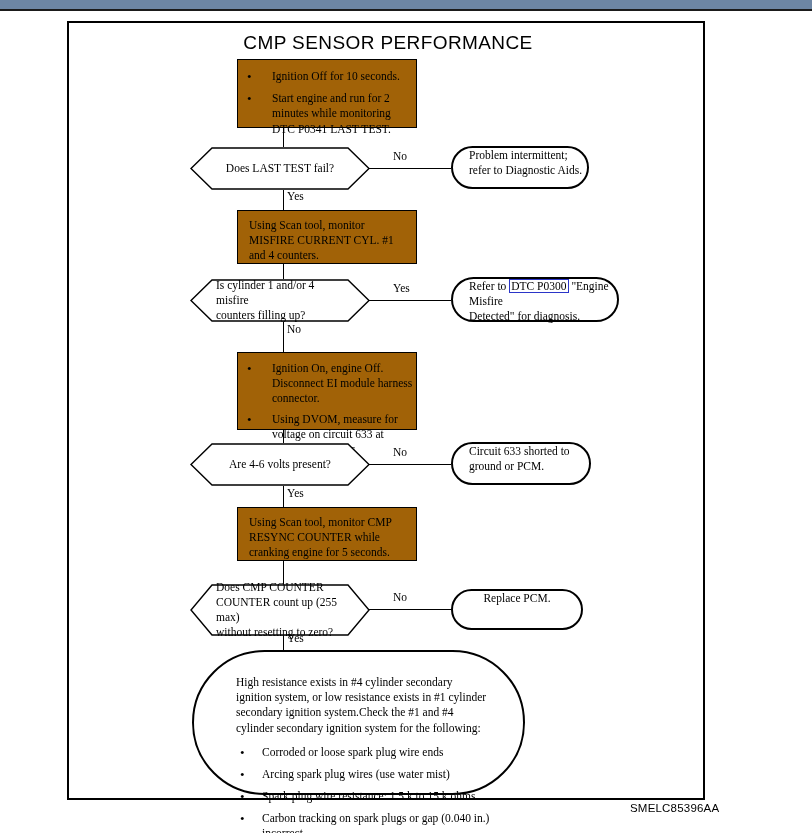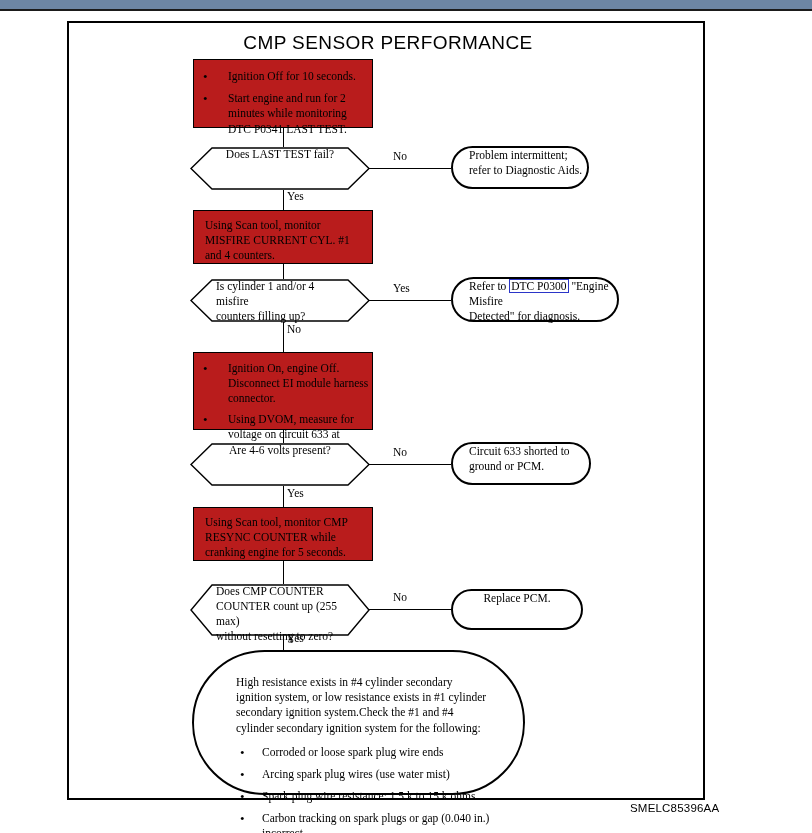--- a/index.html
+++ b/index.html
@@ -49,21 +49,22 @@
   
   .node {
     position: absolute;
     box-sizing: border-box;
     color: #000;
     font-size: 11.5px;
     line-height: 1.32;
   }
   .process {
     border: 1.4px solid #000;
-    background: #b91c1c;
+    background: #a16207;
+    margin-left: 44px;
   }
   .terminator {
     border: 2.2px solid #000;
     background: #fff;
     border-radius: 999px;
     display: flex;
   }
   .terminator .tx { padding-left: 16px; }
 
   .bigbox {
@@ -86,20 +87,21 @@
     overflow: visible;
   }
   .decision .dtext {
     position: absolute;
     left: 26px;
     right: 26px;
     top: 0;
     bottom: 0;
     display: flex;
     flex-direction: column;
+    justify-content: center;
     font-size: 11.5px;
     line-height: 1.3;
   }
 
   
   ul.bl {
     margin: 0;
     padding: 0;
     list-style: none;
   }

